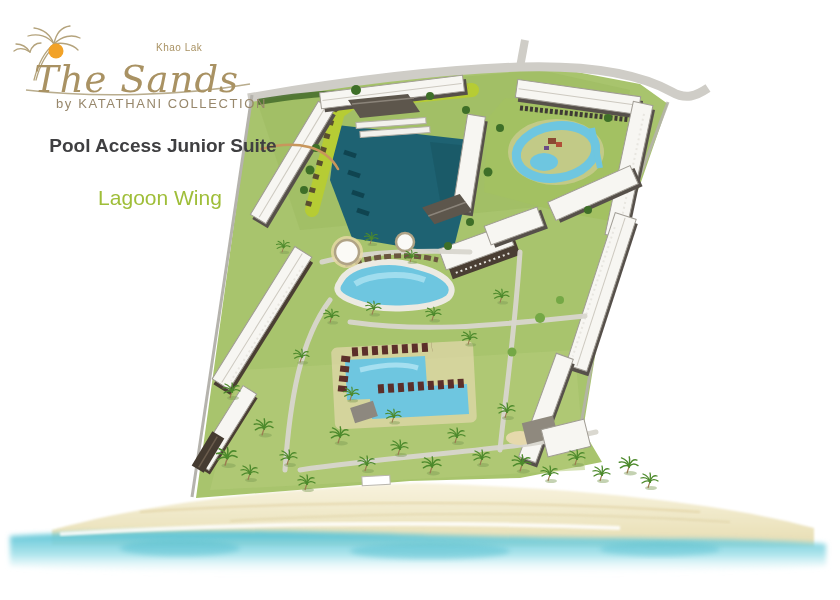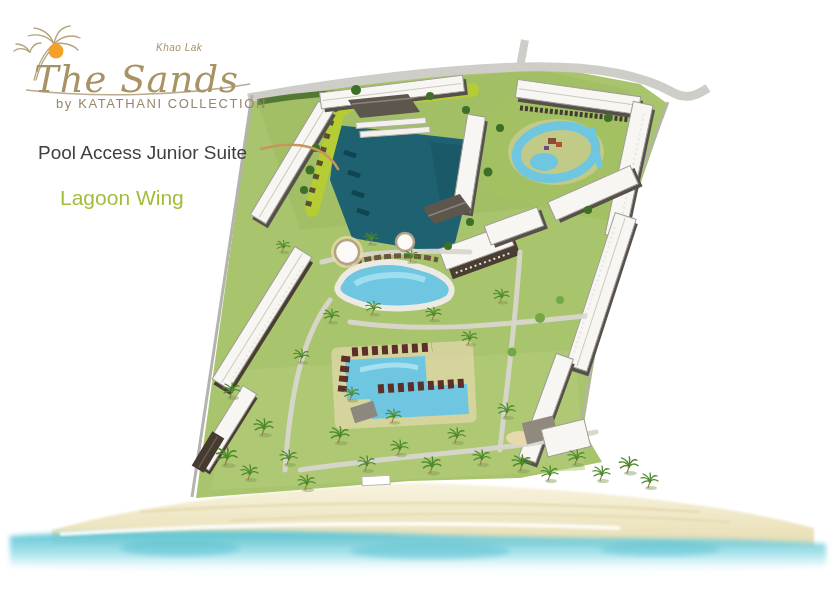--- a/index.html
+++ b/index.html
@@ -5,39 +5,38 @@
   html,body{margin:0;padding:0;background:#fff;}
   .stage{
     position:relative;width:840px;height:600px;background:#ffffff;overflow:hidden;
     font-family:"Liberation Sans",sans-serif;
   }
   
   .logo{position:absolute;left:12px;top:18px;width:250px;height:96px;}
   .logo .khao{
     position:absolute;left:144px;top:24px;font-size:10px;letter-spacing:.5px;
     color:var(--logo-tan,#a99263);
-    font-style:italic;
   }
   .logo .brand{
     position:absolute;left:22px;top:28px;font-size:37px;font-style:italic;
     font-family:"DejaVu Serif",serif;color:var(--logo-tan,#a99263);letter-spacing:1px;
     white-space:nowrap;
     margin-top:12px;
   }
   .logo .byline{
     position:absolute;left:44px;top:78px;font-size:13px;letter-spacing:1.6px;
     color:#97876b;white-space:nowrap;
   }
   
   .label-room{
-    position:absolute;left:38px;top:142px;width:250px;
-    font-size:19px;font-weight:400;color:var(--label-dark,#3f3f41);
+    position:absolute;left:38px;top:135px;width:250px;text-align:center;
+    font-size:19px;font-weight:700;color:var(--label-dark,#3f3f41);
   }
   .label-wing{
-    position:absolute;left:60px;top:186px;width:200px;text-align:left;
+    position:absolute;left:60px;top:186px;width:200px;text-align:center;
     font-size:21px;font-weight:500;color:var(--wing-green,#9fbe39);
   }
   .label-wing-sub{
     position:absolute;left:60px;top:211px;width:200px;text-align:center;
     font-size:14.5px;color:var(--sublabel-gray,#8f8f8f);
   }
   svg{position:absolute;left:0;top:0;}
   
   .bldg-side{fill:#56504a;}
   .bldg-side-brown{fill:#4a3e33;}

